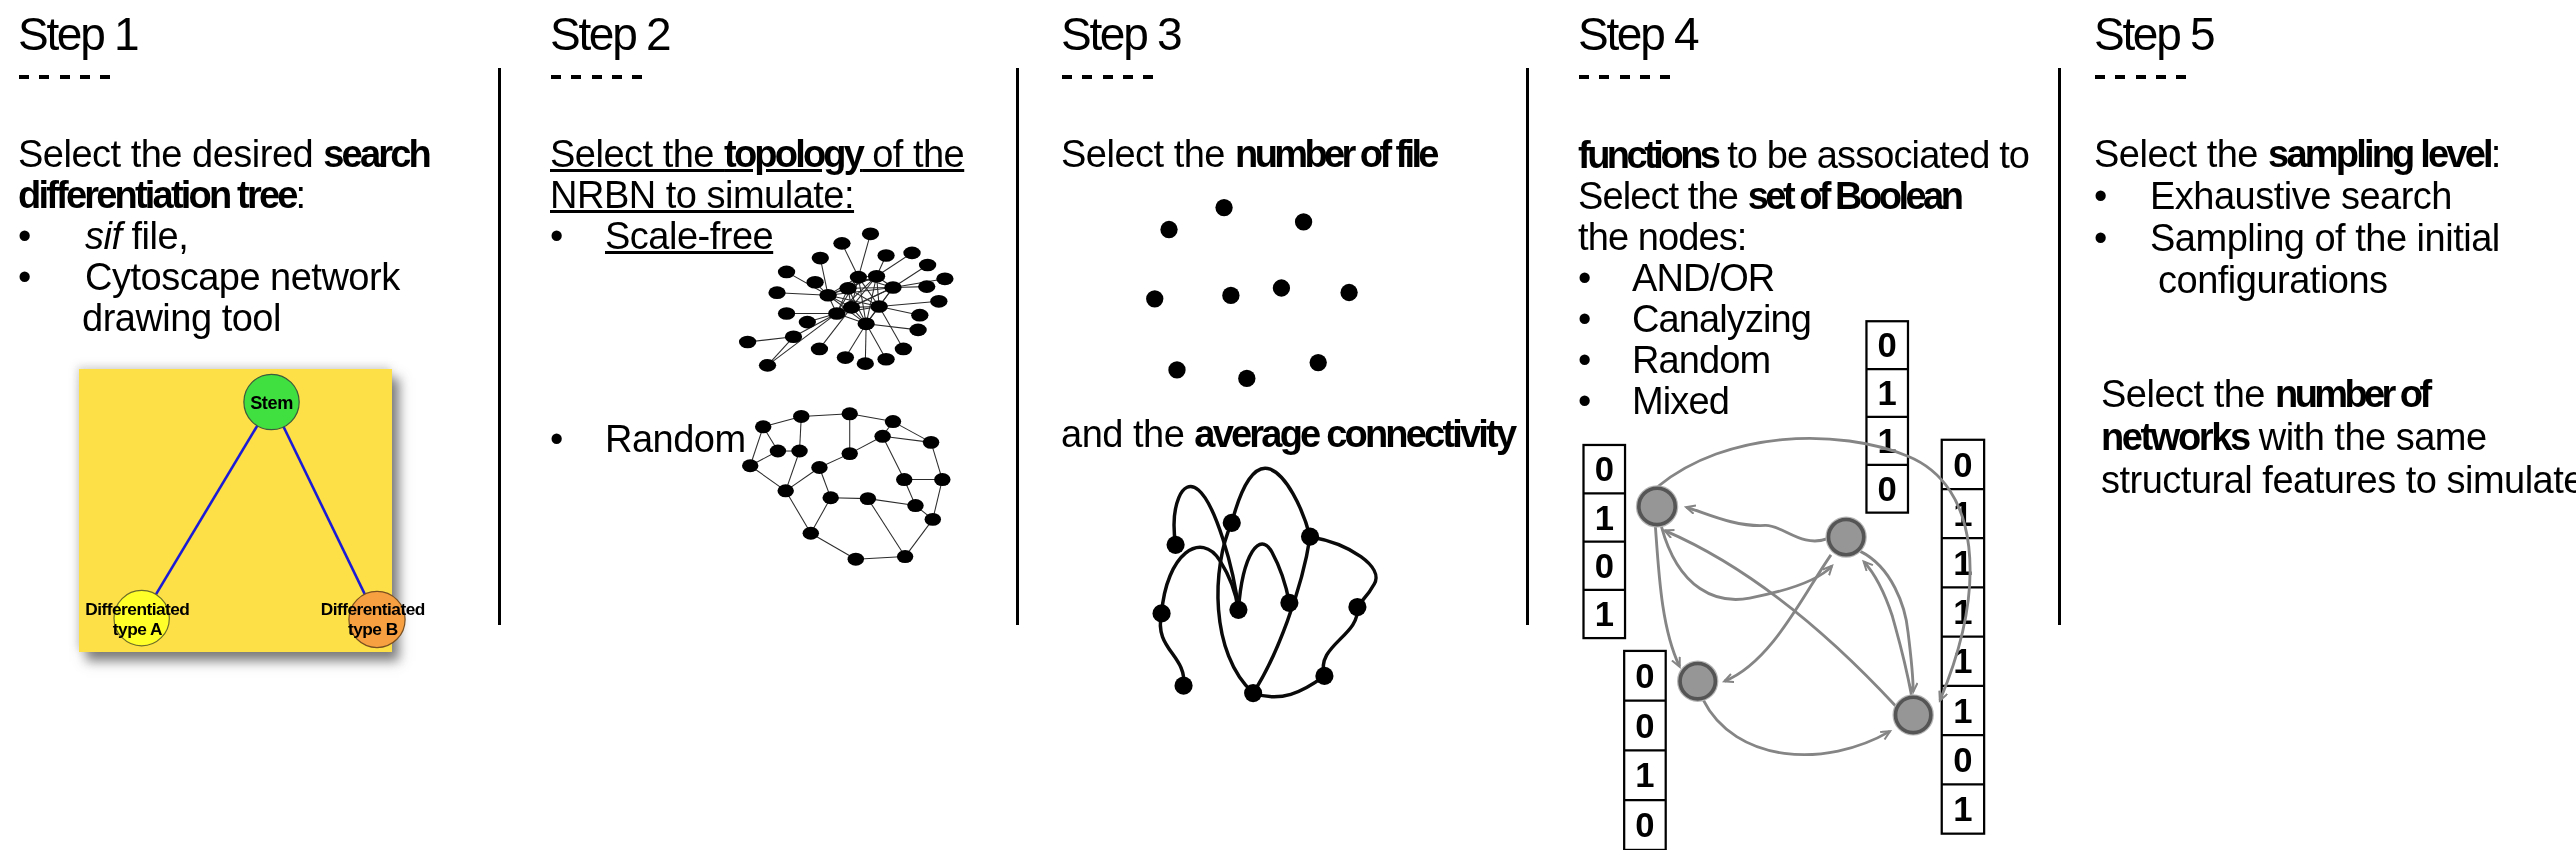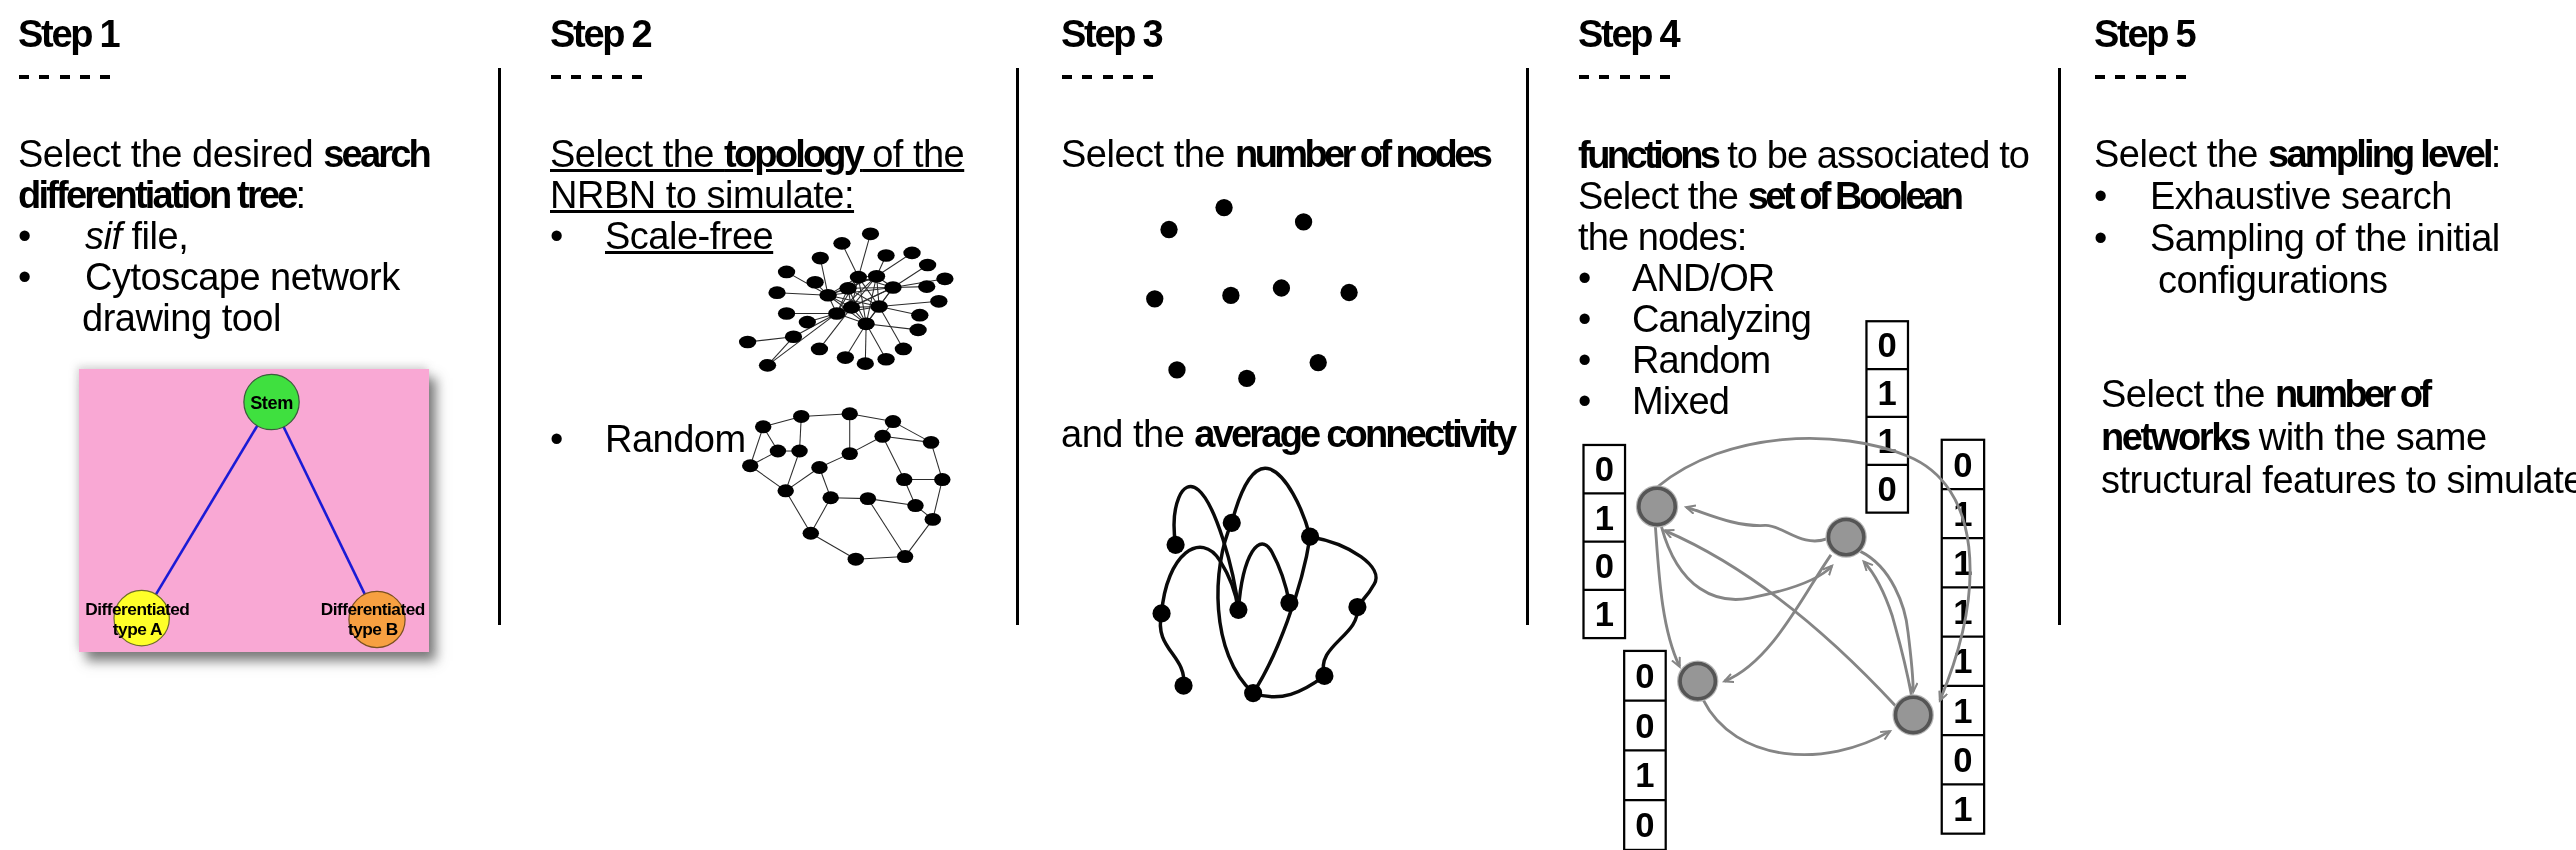--- a/index.html
+++ b/index.html
@@ -1,18 +1,18 @@
 <!DOCTYPE html>
 <html style="font-size:14px"><head>
 <meta charset="utf-8">
 <style>
 html,body{margin:0;padding:0;background:#ffffff;}
 #page{position:relative;width:2576px;height:851px;overflow:hidden;background:#ffffff;
   font-family:"Liberation Sans",sans-serif;color:#000;}
-.h{position:absolute;font-size:38px;line-height:41px;font-weight:bold;white-space:nowrap;letter-spacing:-2.3px;}
+.h{position:absolute;font-size:46px;line-height:41px;font-weight:normal;white-space:nowrap;letter-spacing:-2.3px;}
 .t{position:absolute;font-size:38px;line-height:41px;white-space:nowrap;letter-spacing:-0.5px;}
 .t b{font-weight:bold;letter-spacing:-2.8px;}
 .t i{font-style:italic;}
 .dash{position:absolute;top:75px;display:flex;}
 .dash span{display:block;width:10px;height:3.9px;background:#000;margin-right:10.3px;}
 .row{display:block;}
 .bl{display:inline-block;letter-spacing:0;}
 .sep{position:absolute;top:68px;width:2.6px;height:557px;background:#000;}
 svg{position:absolute;left:0;top:0;}
 </style>
@@ -60,21 +60,21 @@
 
 <div class="h" style="left:1061px;top:14px;">Step 3</div>
 <div class="dash" style="left:1062px;">
       <span></span>
       <span></span>
       <span></span>
       <span></span>
       <span></span>
     </div>
 <div class="t" style="left:1061px;top:134px;">
-  <span class="row">Select the <b style="letter-spacing:-3.6px">number of nodes</b></span>
+  <span class="row">Select the <b style="letter-spacing:-3.6px">number of file</b></span>
 </div>
 <div class="t" style="left:1061px;top:414px;">
   <span class="row">and the <b>average connectivity</b></span>
 </div>
 
 <div class="h" style="left:1578px;top:14px;">Step 4</div>
 <div class="dash" style="left:1579px;">
       <span></span>
       <span></span>
       <span></span>
@@ -104,21 +104,21 @@
   <span class="row"><span class="bl" style="width:56px;">•</span>Exhaustive search</span>
   <span class="row"><span class="bl" style="width:56px;">•</span>Sampling of the initial</span>
   <span class="row"><span class="bl" style="width:64px;"></span>configurations</span>
 </div>
 <div class="t" style="left:2094px;top:373px;line-height:43px;margin-left:7px;">
   <span class="row">Select the <b style="letter-spacing:-3.6px">number of</b></span>
   <span class="row"><b style="letter-spacing:-2.4px">networks</b> with the same</span>
   <span class="row">structural features to simulate</span>
 </div>
 
-<div id="treebox" style="position:absolute;left:79px;top:369px;width:313px;height:283px;background:#f9a8d4;box-shadow:7px 8.7px 11.2px rgba(90,90,90,0.8), -1.7px -2.6px 7.8px rgba(130,130,130,0.3);padding-left:37px;">
+<div id="treebox" style="position:absolute;left:79px;top:369px;width:313px;height:283px;background:#fde047;box-shadow:7px 8.7px 11.2px rgba(90,90,90,0.8), -1.7px -2.6px 7.8px rgba(130,130,130,0.3);">
 <svg width="351" height="283" viewBox="0 0 406 327">
   <line x1="222.7" y1="38" x2="72.5" y2="288" stroke="#1b1bd6" stroke-width="3"></line>
   <line x1="222.7" y1="38" x2="344.7" y2="289.5" stroke="#1b1bd6" stroke-width="3"></line>
   <circle cx="222.7" cy="38" r="32" fill="#3fe03f" stroke="#3c5c3c" stroke-width="1.4"></circle>
   <circle cx="72.5" cy="288" r="32" fill="#ffff29" stroke="#6e6e28" stroke-width="1.4"></circle>
   <circle cx="344.7" cy="289.5" r="32.5" fill="#f7a041" stroke="#7a5020" stroke-width="1.4"></circle>
   <text x="222.7" y="46.5" font-size="21" font-weight="bold" text-anchor="middle" letter-spacing="-0.5">Stem</text>
   <text x="67.5" y="284.7" font-size="20" font-weight="bold" text-anchor="middle" letter-spacing="-0.6">Differentiated</text>
   <text x="67.5" y="307.3" font-size="20" font-weight="bold" text-anchor="middle" letter-spacing="-0.6">type A</text>
   <text x="339.8" y="284.7" font-size="20" font-weight="bold" text-anchor="middle" letter-spacing="-0.6">Differentiated</text>

